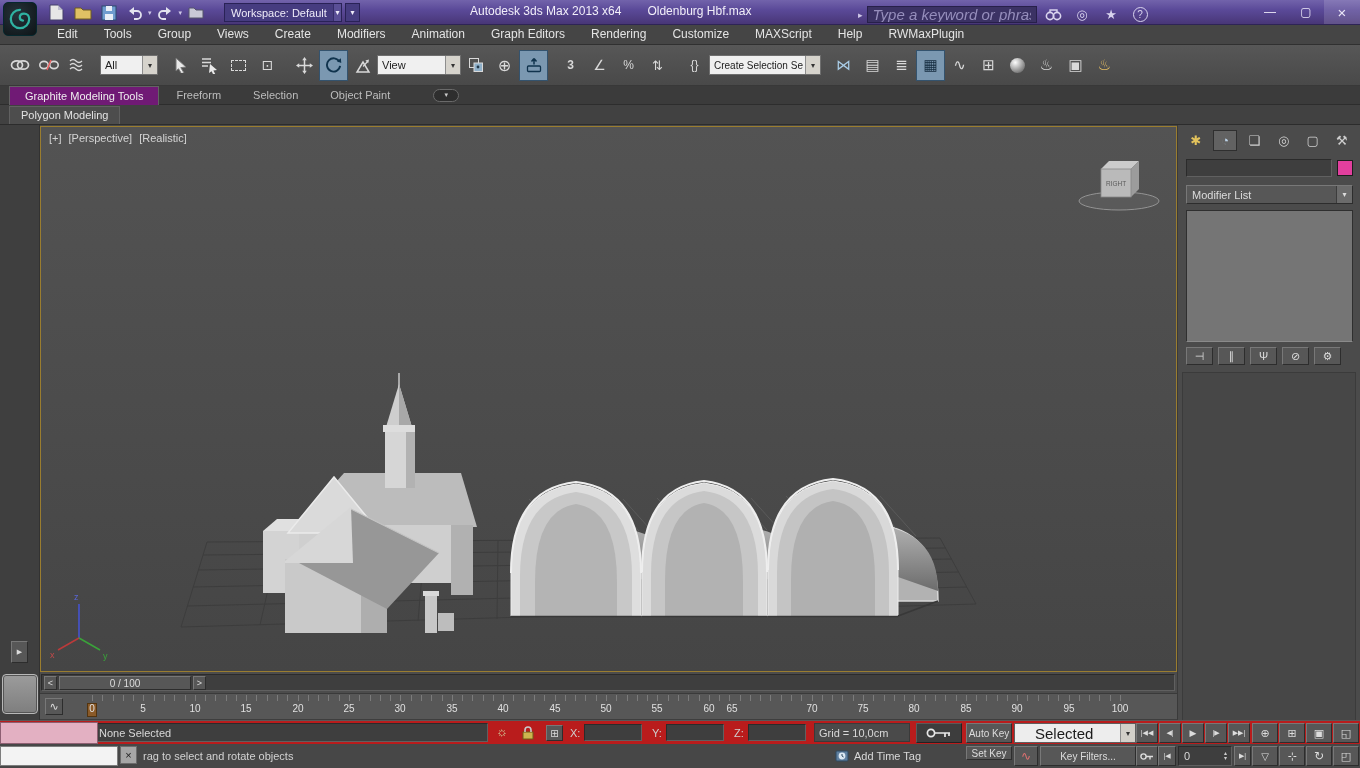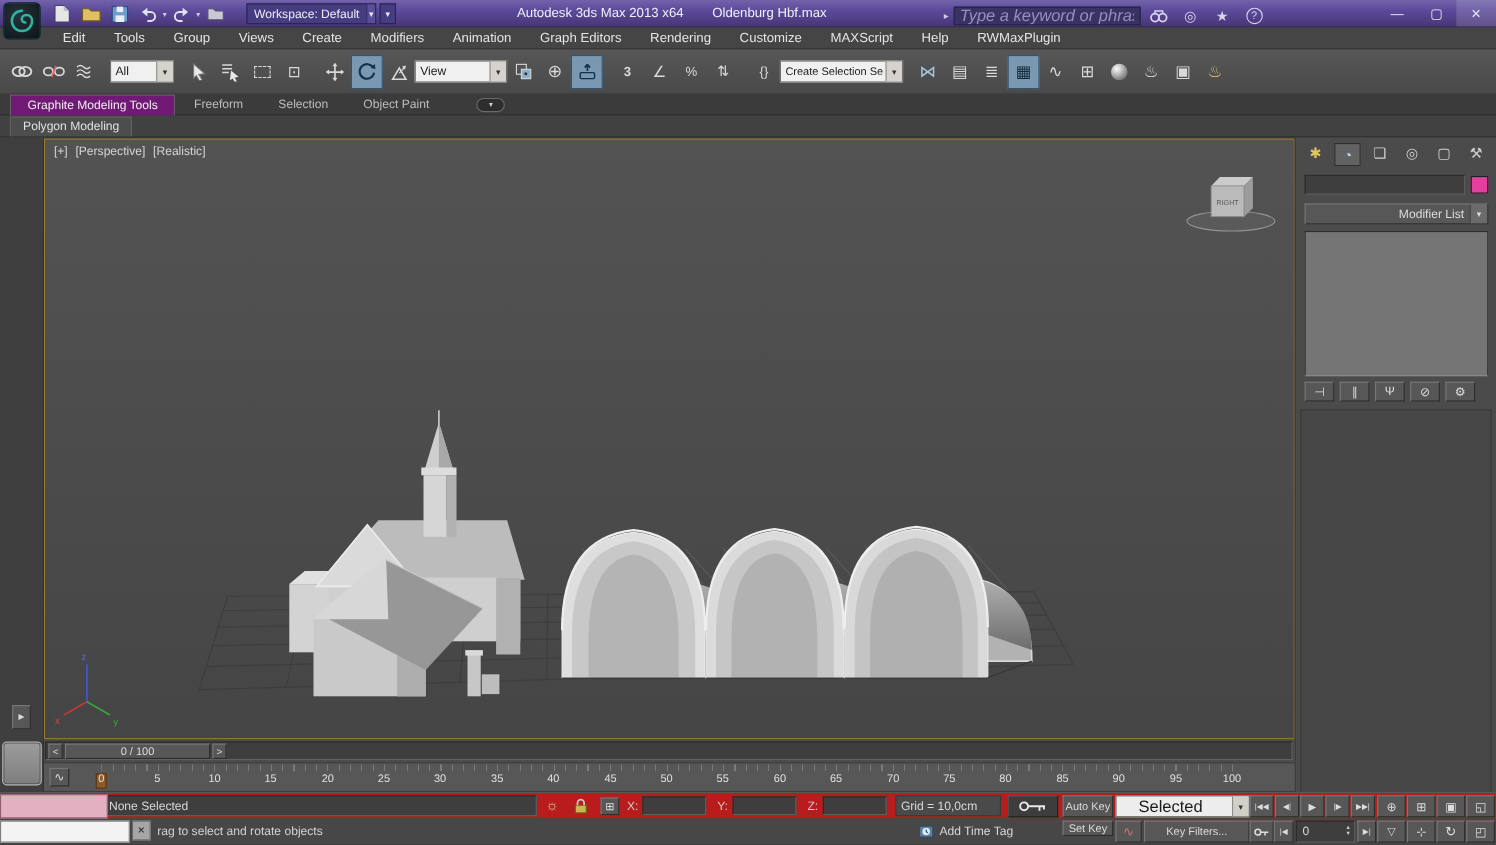--- a/index.html
+++ b/index.html
@@ -368,21 +368,21 @@
       <span class="cpi" style="color:#e3c35c">✱</span>
       <span class="cpi active" style="color:#bcd3e8">◔</span>
       <span class="cpi">❏</span>
       <span class="cpi">◎</span>
       <span class="cpi">▢</span>
       <span class="cpi">⚒</span>
     </div>
     <div class="abs inset" style="left:8px;top:34px;width:146px;height:18px"></div>
     <div class="abs" style="left:159px;top:35px;width:16px;height:16px;background:#e23f9e;border:1px solid #1e1e1e"></div>
     <div class="abs btn" style="left:8px;top:60px;width:167px;height:19px;justify-content:flex-start">
-      <span style="flex:1;padding:0 5px;text-align:right">Modifier List</span>
+      <span style="flex:1;padding:0 5px;text-align:left">Modifier List</span>
       <span style="width:16px;height:100%;background:#6b6b6b;border-left:1px solid #3c3c3c;display:flex;align-items:center;justify-content:center;font-size:8px">▾</span>
     </div>
     <div class="abs" style="left:8px;top:85px;width:167px;height:132px;background:#757575;border:1px solid #2f2f2f;border-bottom-color:#8a8a8a"></div>
     <div class="abs flex" style="left:8px;top:221px;width:167px;height:20px;gap:5px">
       <span class="btn" style="width:27px;height:18px;font-size:11px">⊣</span>
       <span class="btn" style="width:27px;height:18px;font-size:11px">∥</span>
       <span class="btn" style="width:27px;height:18px;font-size:11px">Ψ</span>
       <span class="btn" style="width:27px;height:18px;font-size:11px">⊘</span>
       <span class="btn" style="width:27px;height:18px;font-size:11px">⚙</span>
     </div>
@@ -408,21 +408,21 @@
     <span class="tick-label" style="left:206px">15</span>
     <span class="tick-label" style="left:258px">20</span>
     <span class="tick-label" style="left:309px">25</span>
     <span class="tick-label" style="left:360px">30</span>
     <span class="tick-label" style="left:412px">35</span>
     <span class="tick-label" style="left:463px">40</span>
     <span class="tick-label" style="left:515px">45</span>
     <span class="tick-label" style="left:566px">50</span>
     <span class="tick-label" style="left:617px">55</span>
     <span class="tick-label" style="left:669px">60</span>
-    <span class="tick-label" style="left:720px">65</span>
+    <span class="tick-label" style="left:692px">65</span>
     <span class="tick-label" style="left:772px">70</span>
     <span class="tick-label" style="left:823px">75</span>
     <span class="tick-label" style="left:874px">80</span>
     <span class="tick-label" style="left:926px">85</span>
     <span class="tick-label" style="left:977px">90</span>
     <span class="tick-label" style="left:1029px">95</span>
     <span class="tick-label" style="left:1080px">100</span>
   </div>
 
   <div class="abs" style="left:0;top:720px;width:1360px;height:24px;background:#b91c1c;border-top:1px solid #585858">

